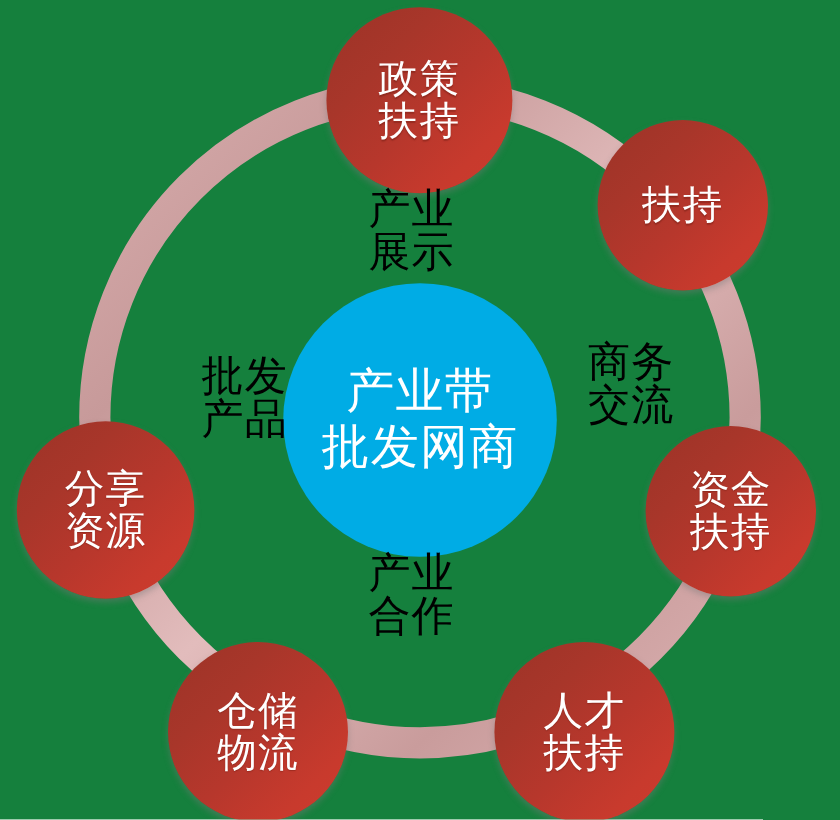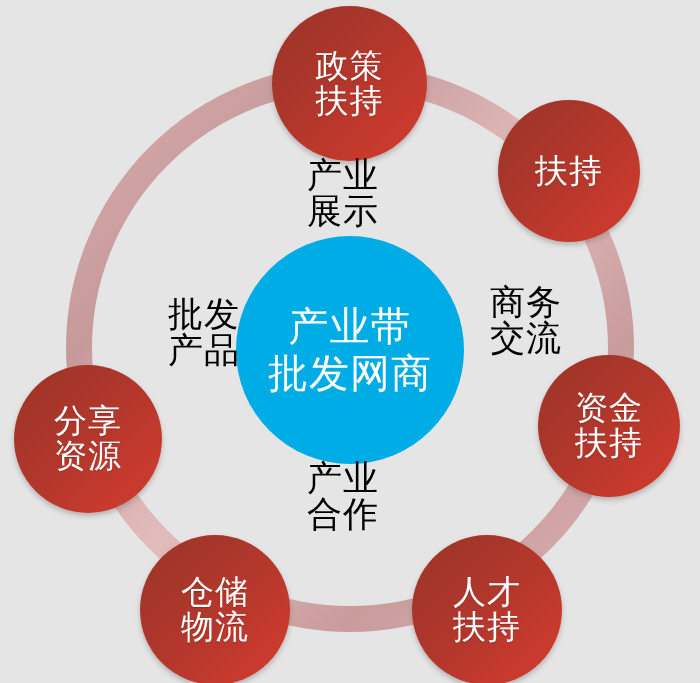--- a/index.html
+++ b/index.html
@@ -10,21 +10,21 @@
   body {
     width: 700px;
     height: 683px;
     font-family: "Liberation Sans", "DejaVu Sans", sans-serif;
     overflow: hidden;
   }
   #diagram {
     position: relative;
     width: 700px;
     height: 683px;
-    background: #e5e5e5;
+    background: #15803d;
   }
   #ring-svg {
     position: absolute;
     left: 0;
     top: 0;
     width: 700px;
     height: 683px;
   }
   .node {
     position: absolute;
@@ -125,21 +125,21 @@
   <div class="node" style="left:412px; top:535px; width:150px; height:150px;">
     <span class="line">人才</span>
     <span class="line">扶持</span>
   </div>
 
   <div class="node" style="left:140px; top:535px; width:150px; height:150px;">
     <span class="line">仓储</span>
     <span class="line">物流</span>
   </div>
 
-  <div class="node" style="left:14px; top:365px; width:148px; height:148px;">
+  <div class="node" style="left:14px; top:351px; width:148px; height:148px;">
     <span class="line">分享</span>
     <span class="line">资源</span>
   </div>
 
 
   <div class="center-node">
     <span class="line">产业带</span>
     <span class="line">批发网商</span>
   </div>
 

